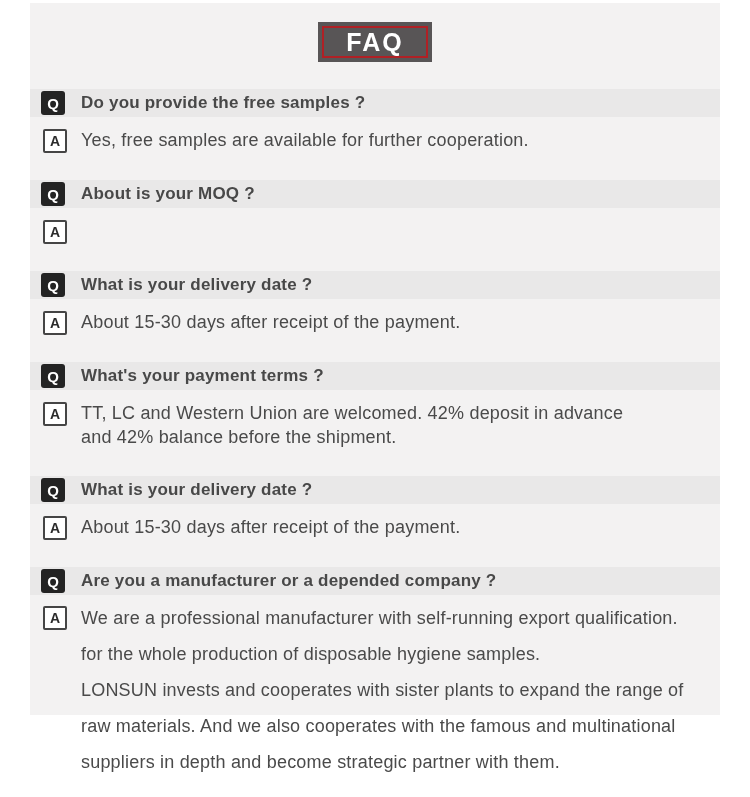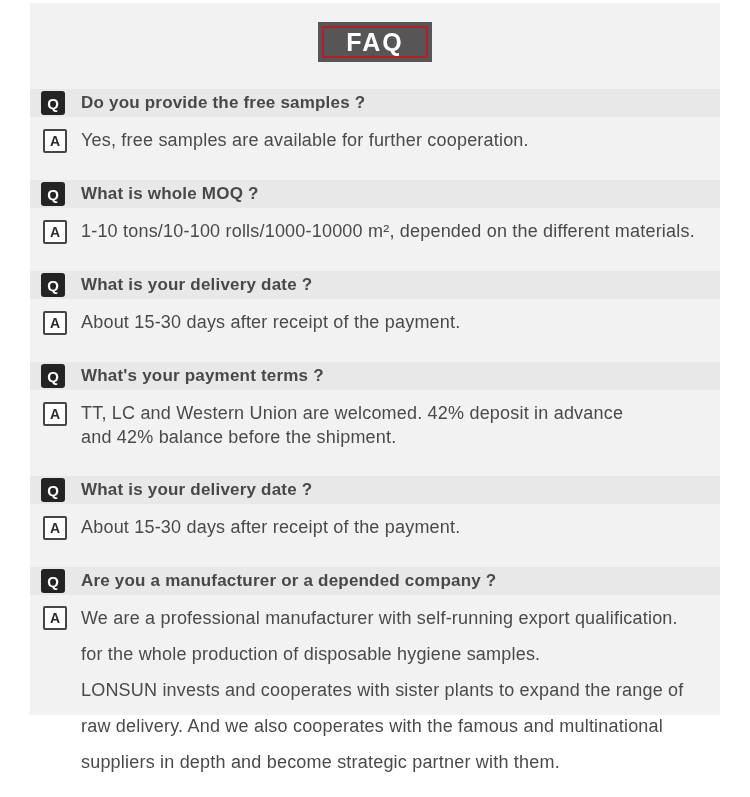--- a/index.html
+++ b/index.html
@@ -117,27 +117,24 @@
   </div>
   <div class="a-row">
     <span class="a-icon">A</span>
     <div class="a-text">
       <div>Yes, free samples are available for further cooperation.</div>
     </div>
   </div>
 
   <div class="q-row">
     <span class="q-icon">Q</span>
-    <span class="q-text">What is whole MOQ ?</span>
+    <span class="q-text">About is your MOQ ?</span>
   </div>
   <div class="a-row">
     <span class="a-icon">A</span>
-    <div class="a-text">
-      <div>1-10 tons/10-100 rolls/1000-10000 m², depended on the different materials.</div>
-    </div>
   </div>
 
   <div class="q-row">
     <span class="q-icon">Q</span>
     <span class="q-text">What is your delivery date ?</span>
   </div>
   <div class="a-row">
     <span class="a-icon">A</span>
     <div class="a-text">
       <div>About 15-30 days after receipt of the payment.</div>
@@ -170,18 +167,18 @@
   <div class="q-row">
     <span class="q-icon">Q</span>
     <span class="q-text">Are you a manufacturer or a depended company ?</span>
   </div>
   <div class="a-row a-row--wide">
     <span class="a-icon">A</span>
     <div class="a-text">
       <div>We are a professional manufacturer with self-running export qualification.</div>
       <div>for the whole production of disposable hygiene samples.</div>
       <div>LONSUN invests and cooperates with sister plants to expand the range of</div>
-      <div>raw delivery. And we also cooperates with the famous and multinational</div>
+      <div>raw materials. And we also cooperates with the famous and multinational</div>
       <div>suppliers in depth and become strategic partner with them.</div>
     </div>
   </div>
 
 </div>
 
 </body></html>

